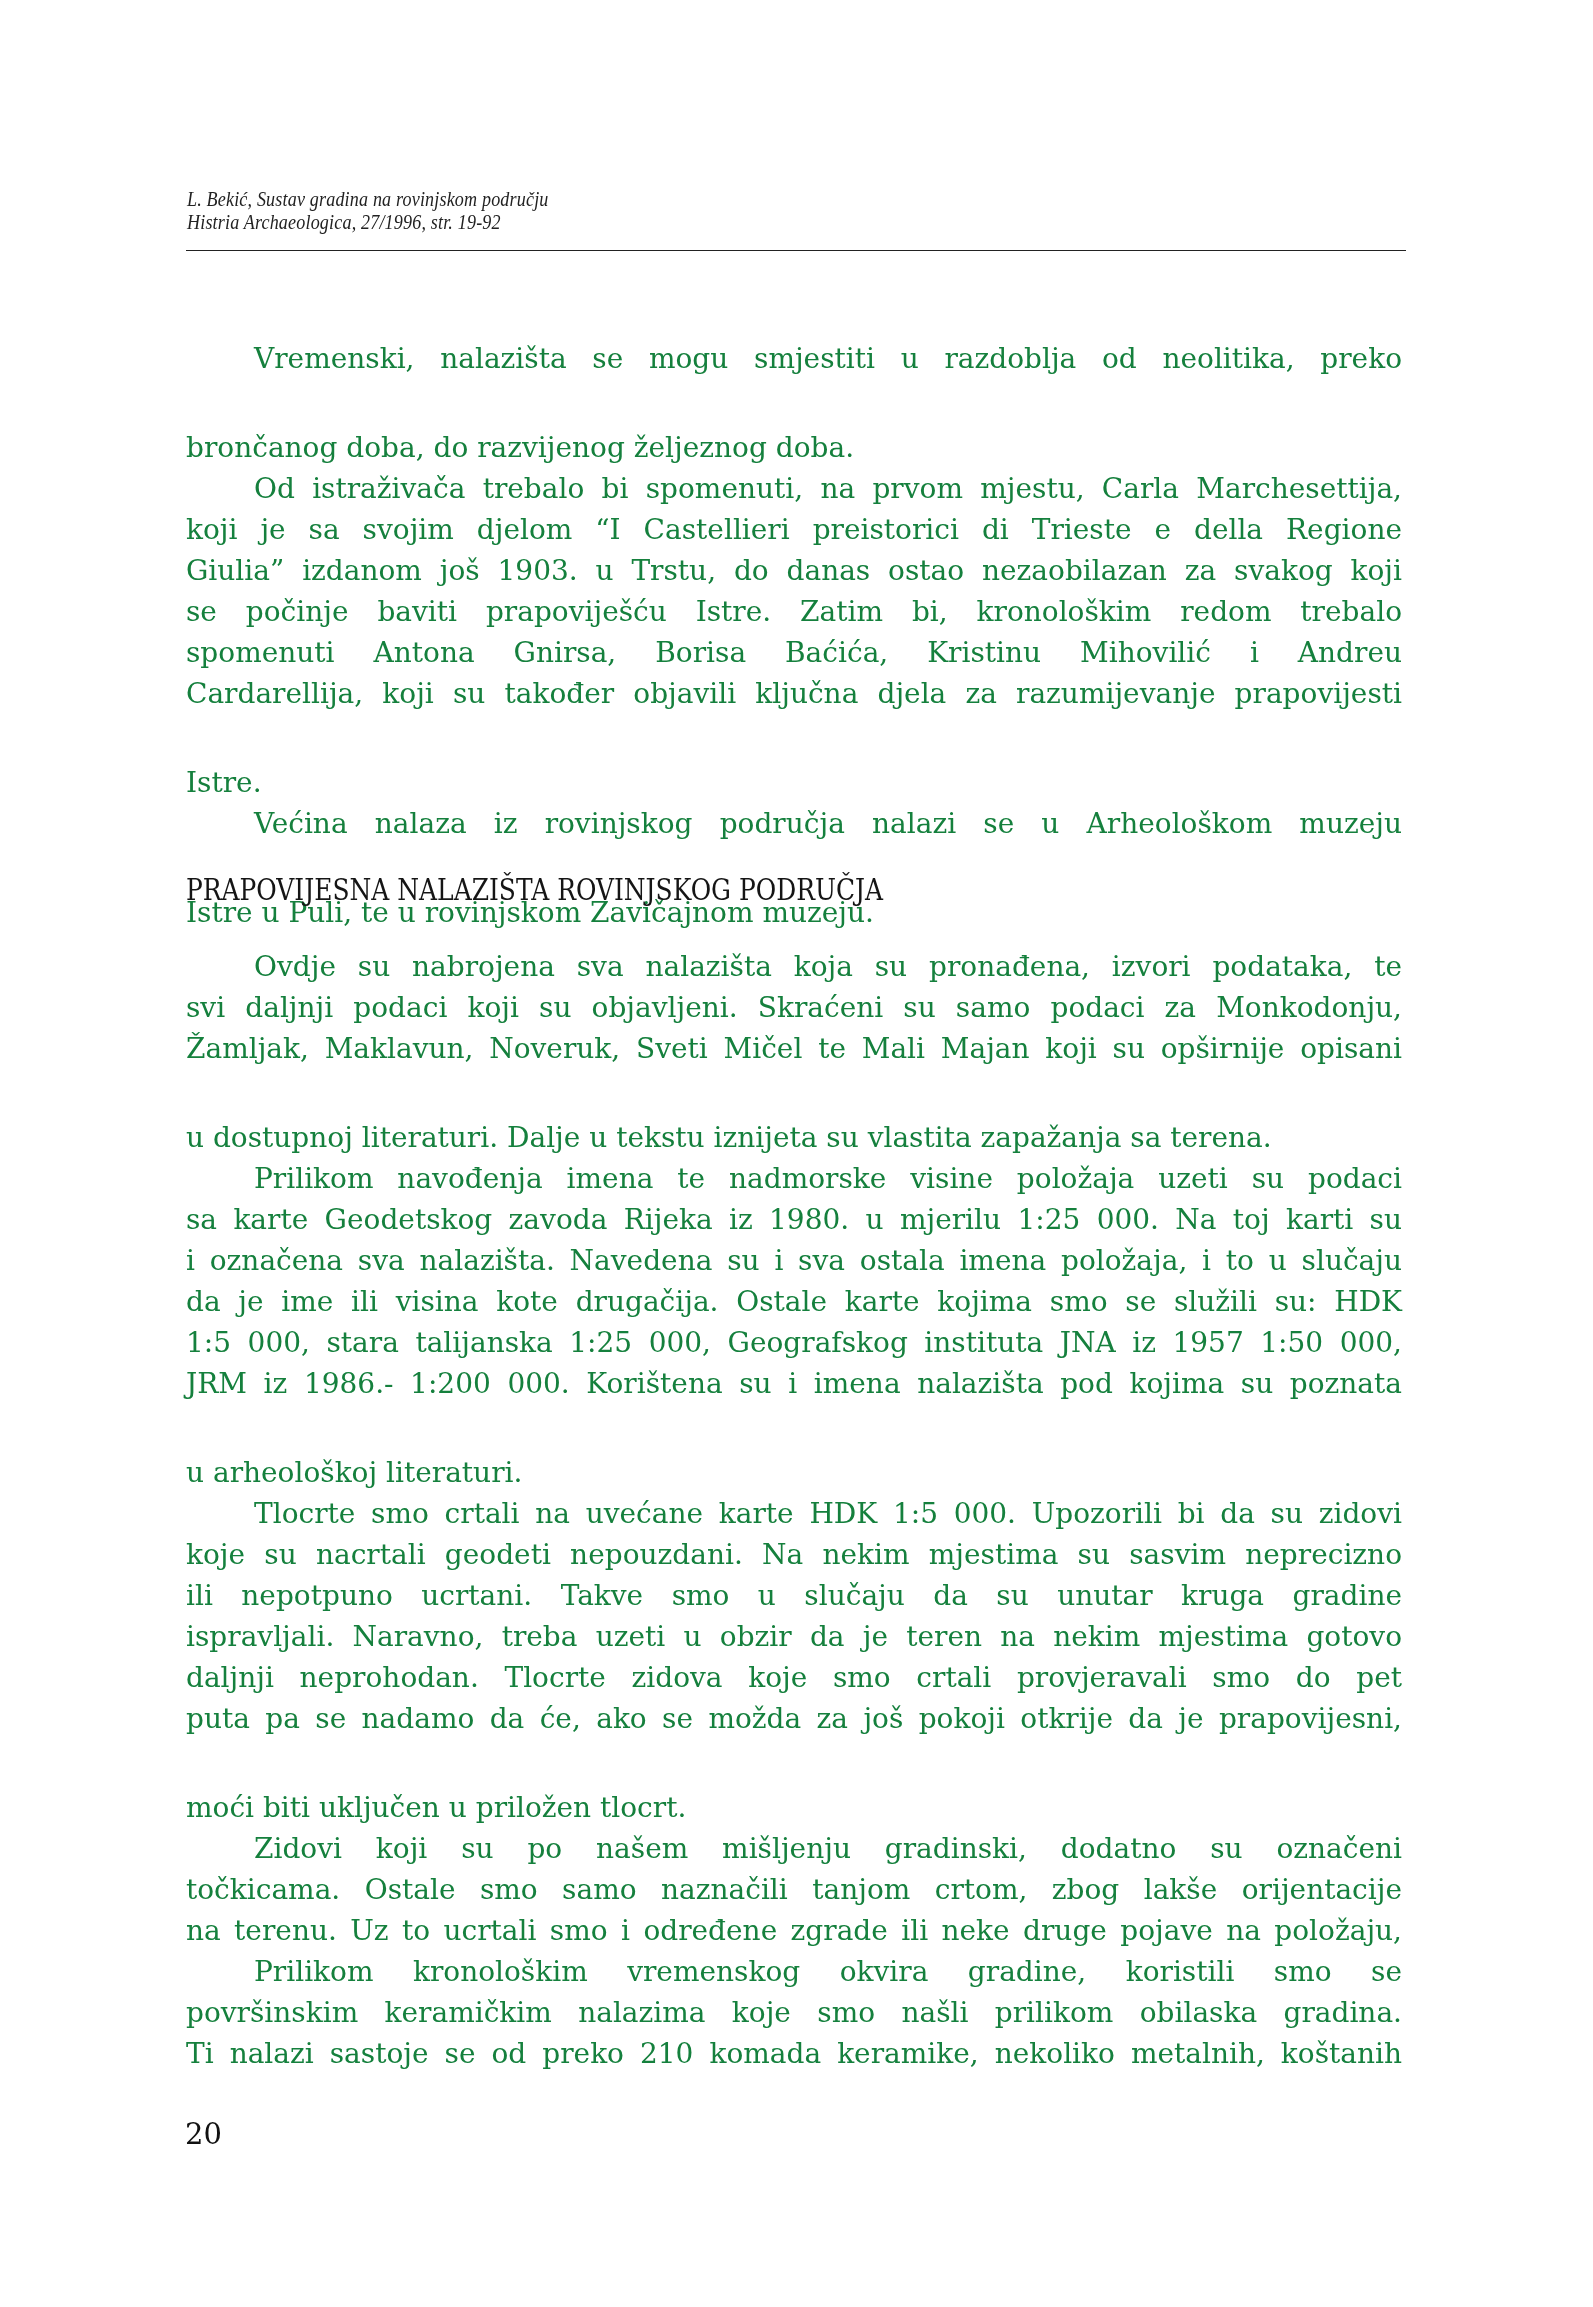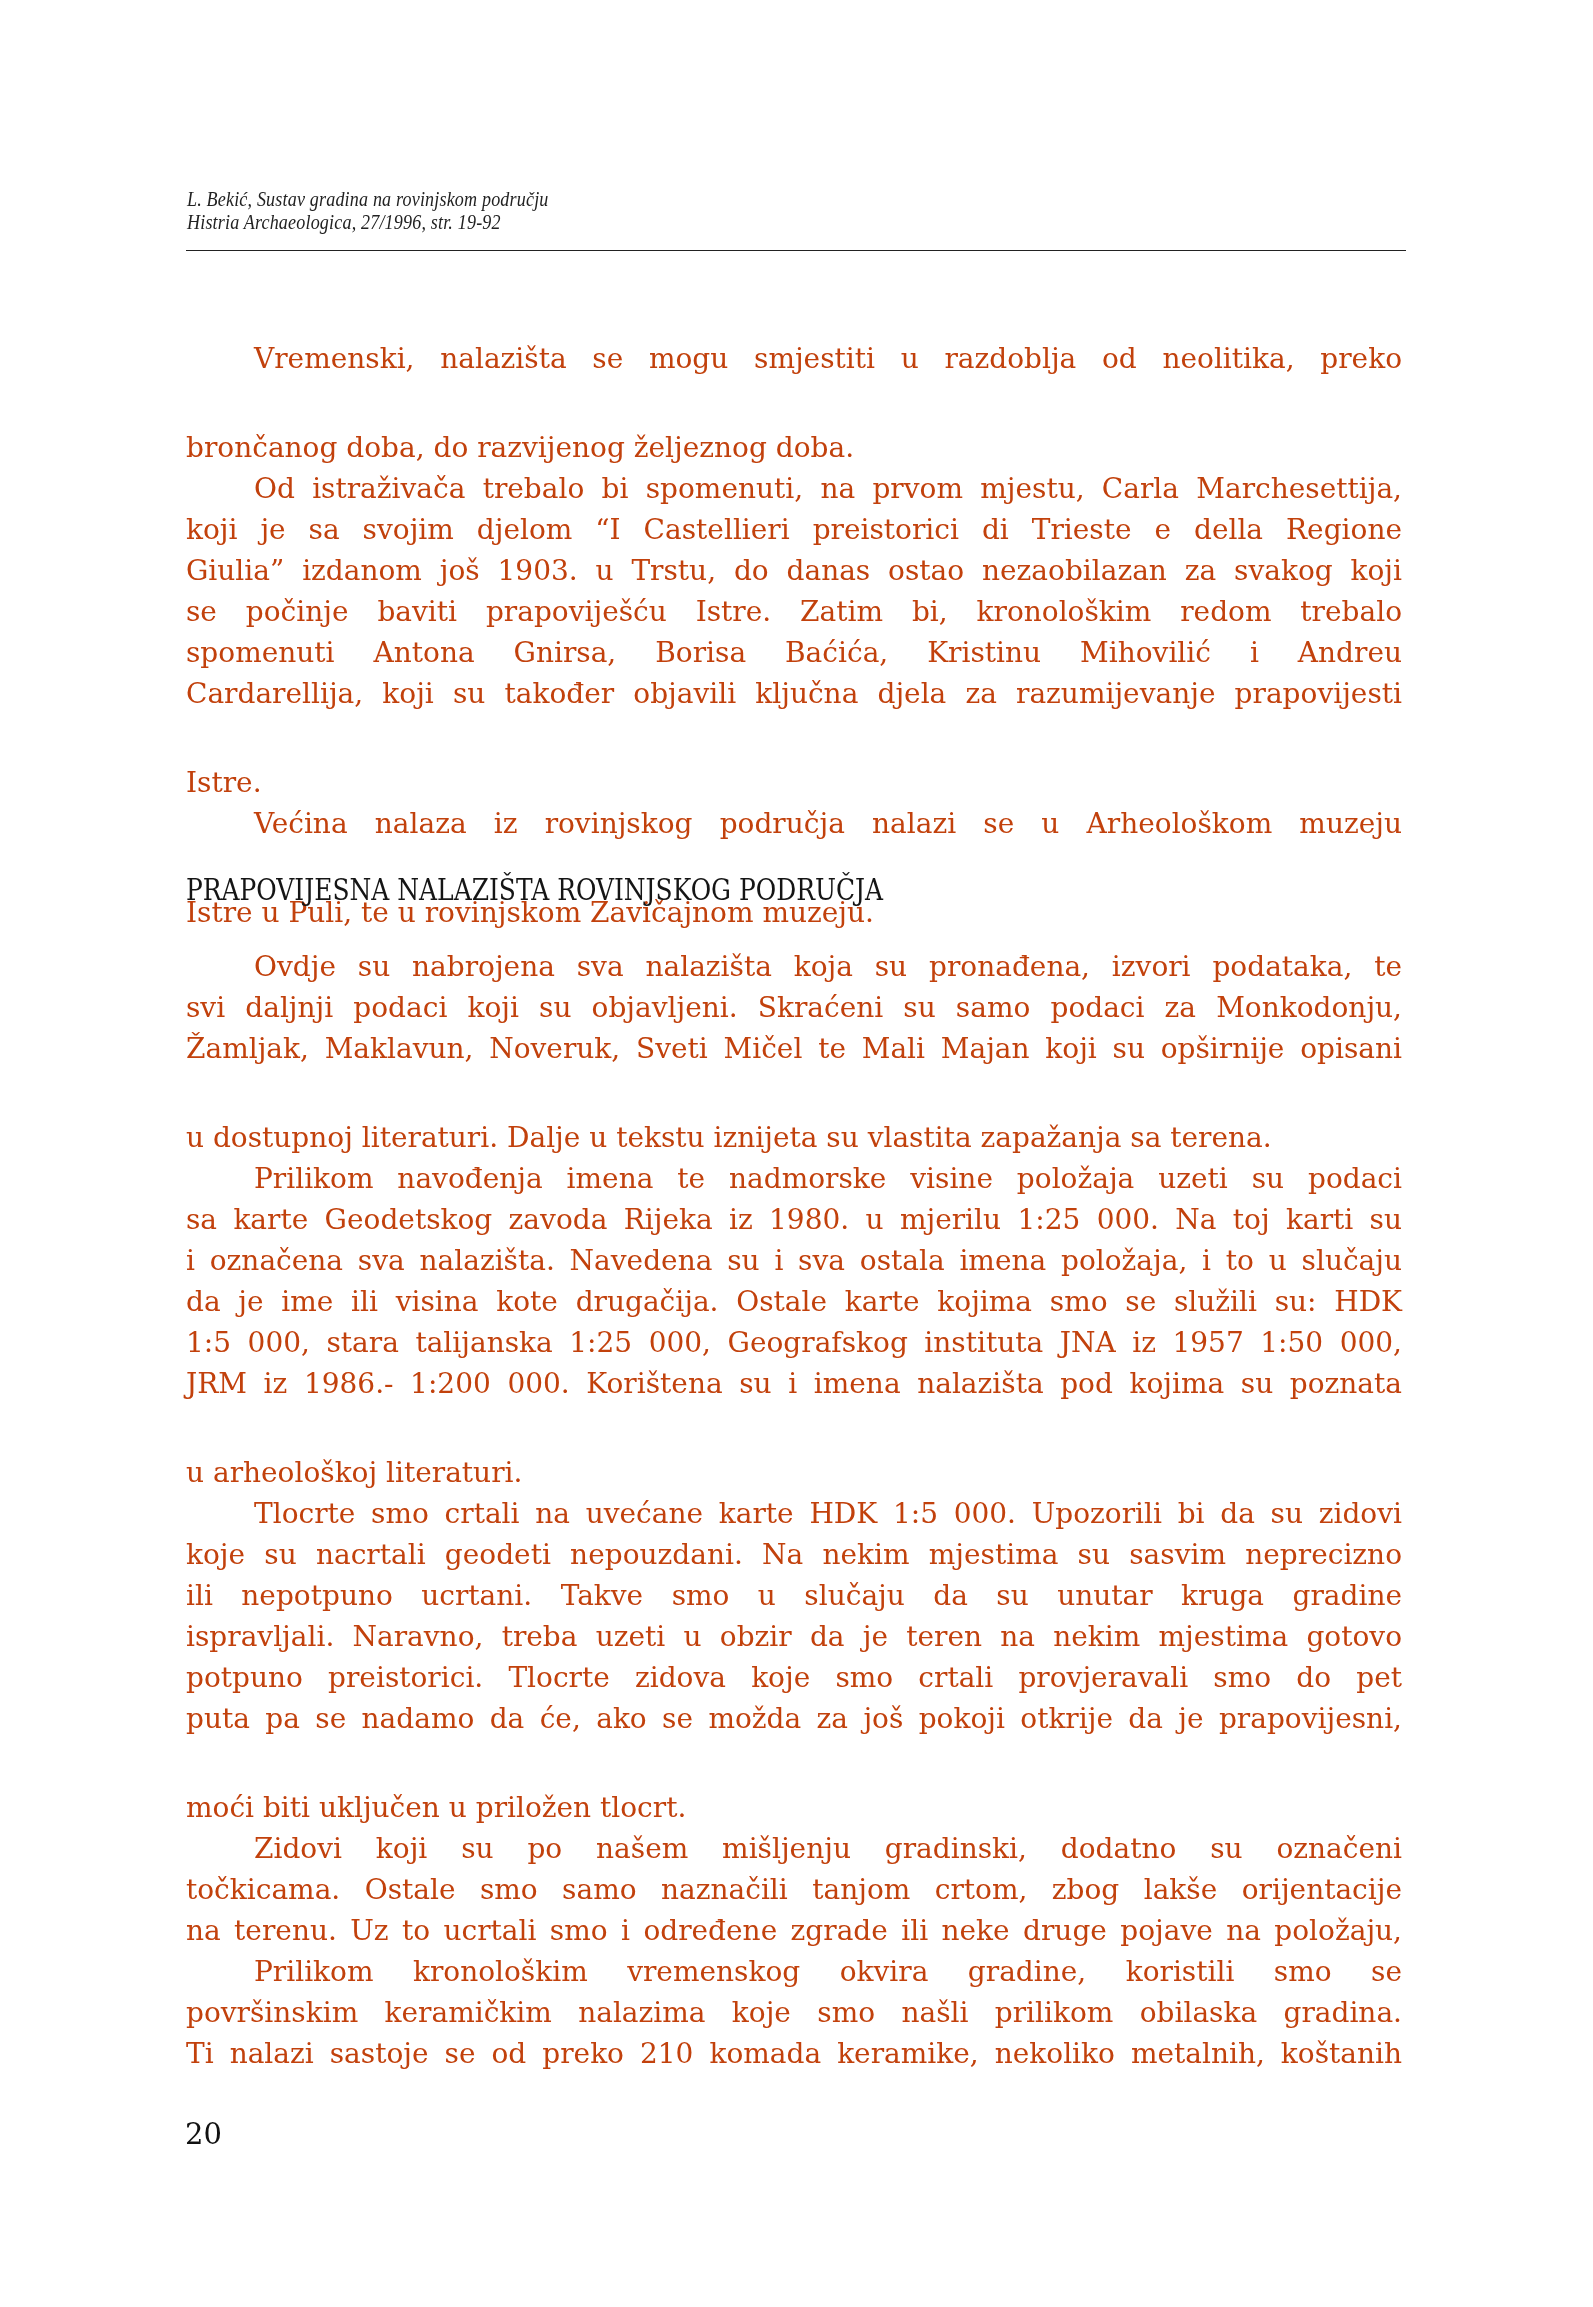--- a/index.html
+++ b/index.html
@@ -12,21 +12,21 @@
     letter-spacing: 0.2px;
   }
   .running-head div { white-space: nowrap; transform: scaleX(0.86); transform-origin: left; }
   .head-rule {
     position: absolute; left: 186px; top: 250px; width: 1220px; height: 0;
     border-top: 1.8px solid #222;
   }
   .body-text {
     position: absolute; left: 186px; width: 1216px;
     font-family: "DejaVu Serif", serif;
-    font-size: 28px; line-height: 41px; color: #c2410c;
+    font-size: 28px; line-height: 41px; color: #15803d;
   }
   .block-1 { top: 338px; }
   .block-2 { top: 946px; }
   .line { display: block; white-space: nowrap; text-align: justify; text-align-last: justify; height: 41px; transform-origin: left; }
   .line.last { text-align-last: left; margin-top: 48px; }
   .line.indent { padding-left: 68px; }
   .heading {
     position: absolute; left: 186px; top: 870px;
     font-family: "DejaVu Serif", serif; font-size: 29px; line-height: 41px;
     letter-spacing: 0px; color: #151515; white-space: nowrap;
@@ -74,21 +74,21 @@
     <span class="line">sa karte Geodetskog zavoda Rijeka iz 1980. u mjerilu 1:25 000. Na toj karti su</span>
     <span class="line">i označena sva nalazišta. Navedena su i sva ostala imena položaja, i to u slučaju</span>
     <span class="line">da je ime ili visina kote drugačija. Ostale karte kojima smo se služili su: HDK</span>
     <span class="line">1:5 000, stara talijanska 1:25 000, Geografskog instituta JNA iz 1957 1:50 000,</span>
     <span class="line">JRM iz 1986.- 1:200 000. Korištena su i imena nalazišta pod kojima su poznata</span>
     <span class="line last">u arheološkoj literaturi.</span>
     <span class="line indent">Tlocrte smo crtali na uvećane karte HDK 1:5 000. Upozorili bi da su zidovi</span>
     <span class="line">koje su nacrtali  geodeti nepouzdani. Na nekim mjestima su sasvim neprecizno</span>
     <span class="line">ili nepotpuno ucrtani. Takve smo u slučaju da su unutar kruga gradine</span>
     <span class="line">ispravljali. Naravno, treba uzeti u obzir da je teren na nekim mjestima gotovo</span>
-    <span class="line">potpuno preistorici. Tlocrte zidova koje smo crtali provjeravali smo do pet</span>
+    <span class="line">daljnji neprohodan. Tlocrte zidova koje smo crtali provjeravali smo do pet</span>
     <span class="line">puta pa se nadamo da će, ako se možda za još pokoji otkrije da je prapovijesni,</span>
     <span class="line last">moći biti uključen u priložen tlocrt.</span>
     <span class="line indent">Zidovi koji su po našem mišljenju gradinski, dodatno su označeni</span>
     <span class="line">točkicama. Ostale smo samo naznačili tanjom crtom, zbog lakše orijentacije</span>
     <span class="line">na terenu. Uz to ucrtali smo i određene zgrade ili neke druge pojave na položaju,</span>
     <span class="line indent">Prilikom kronološkim vremenskog okvira gradine, koristili smo se</span>
     <span class="line">površinskim keramičkim nalazima koje smo našli prilikom obilaska gradina.</span>
     <span class="line">Ti nalazi sastoje se od preko 210 komada keramike, nekoliko metalnih, koštanih</span>
   </div>
 

